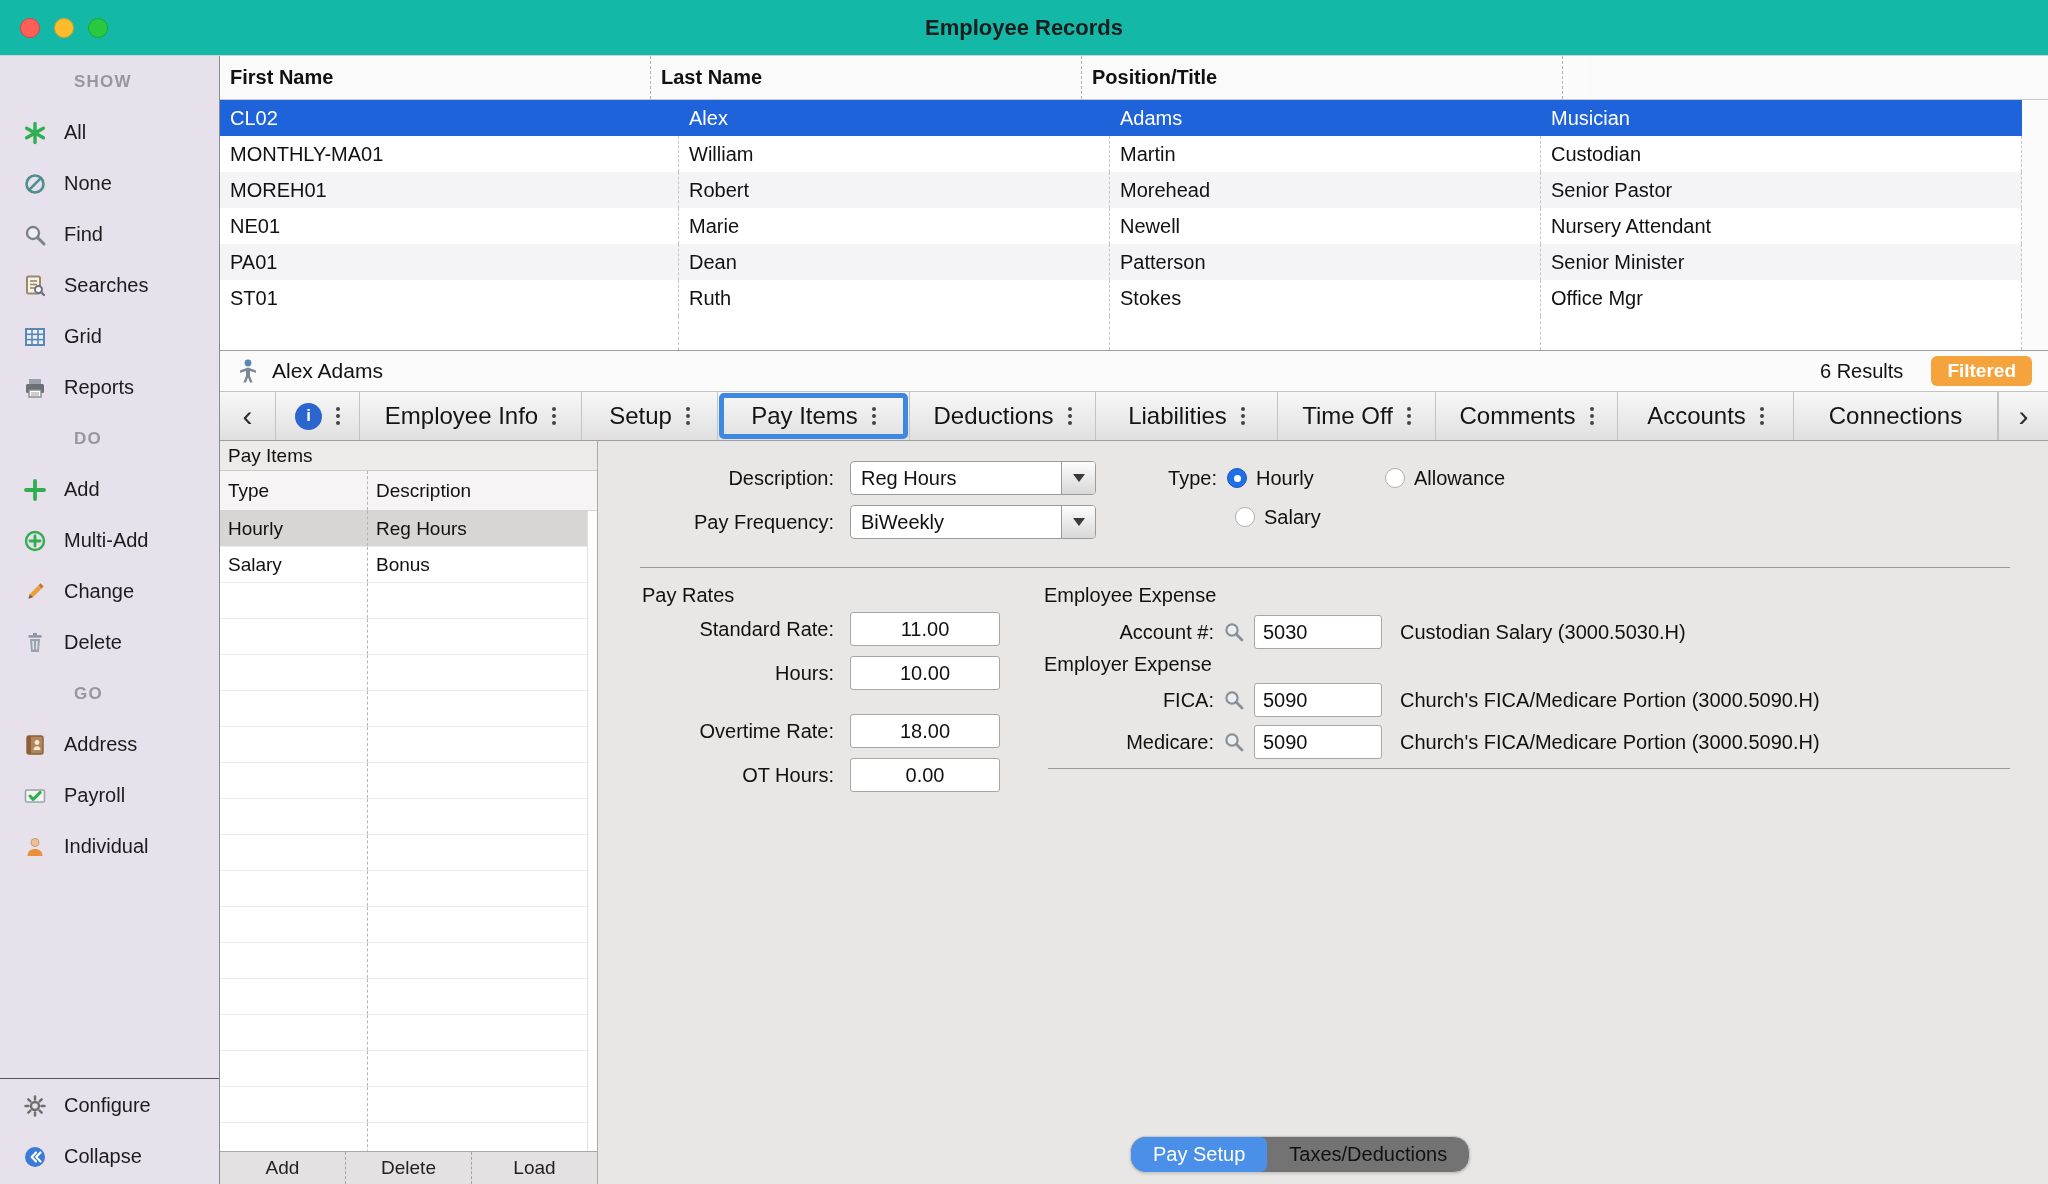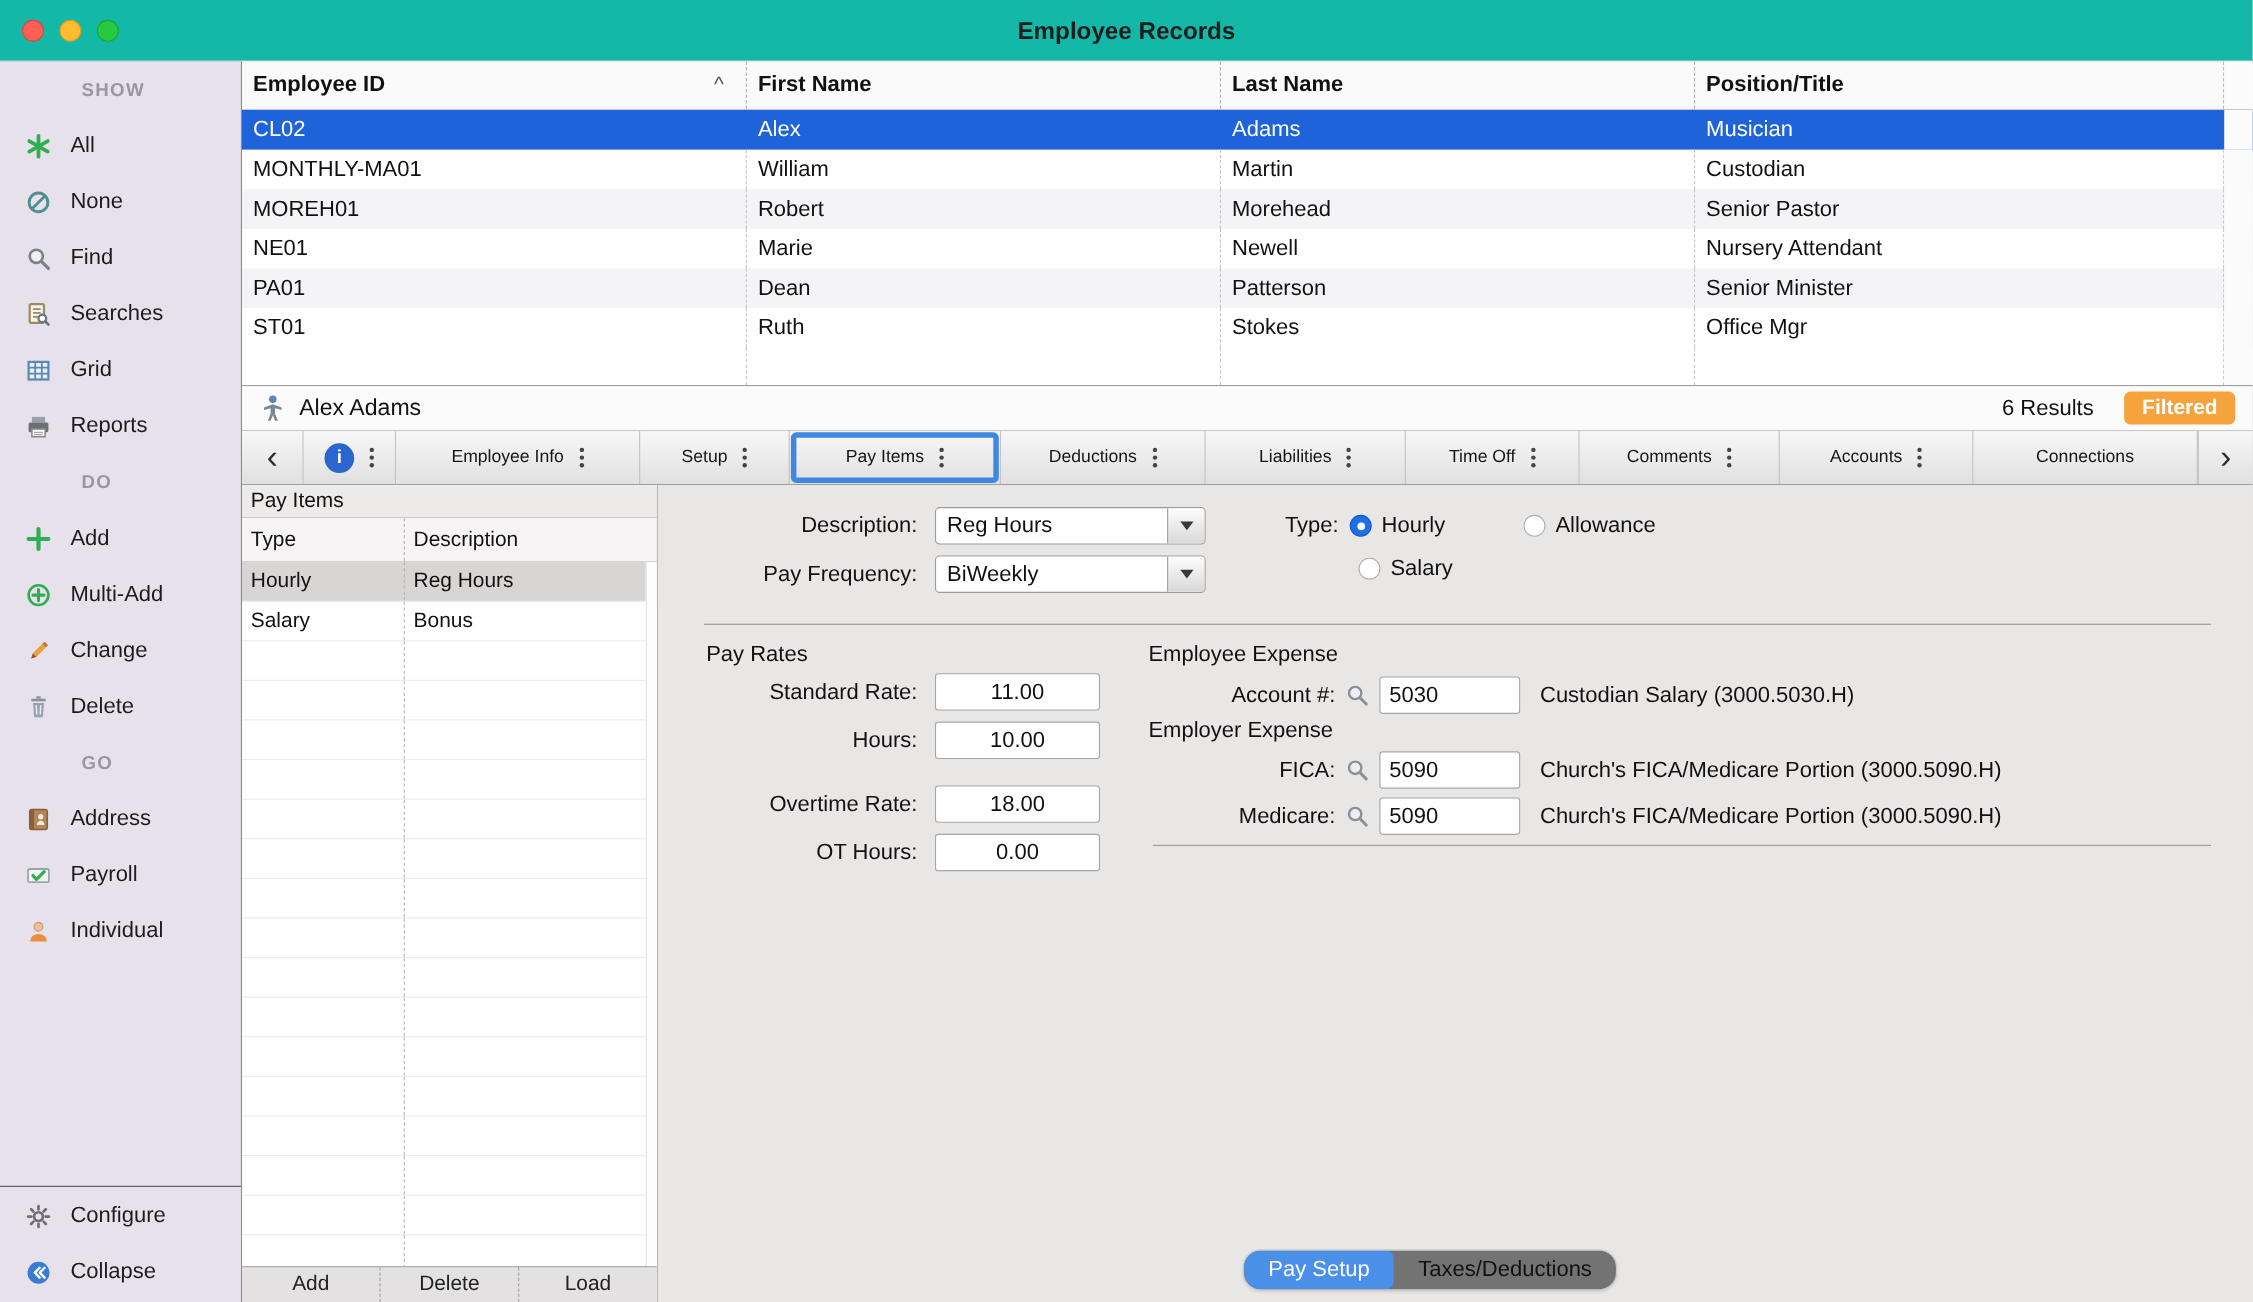--- a/index.html
+++ b/index.html
@@ -44,21 +44,21 @@
   .recordbar{position:absolute;left:220px;top:350px;width:1828px;height:42px;background:#fcfbfb;
     border-top:1px solid #9f9f9f;border-bottom:1px solid #c2c2c2;display:flex;align-items:center;padding:0 16px;gap:12px}
   .rb-name{font-size:21px;color:#111}
   .rb-results{margin-left:auto;font-size:20px;color:#111;margin-right:16px}
   .rb-badge{background:#f5a33c;color:#fff;font-size:19px;font-weight:700;padding:4px 16px;border-radius:6px}
 
   
   .tabbar{position:absolute;left:220px;top:392px;width:1828px;height:49px;display:flex;
     background:linear-gradient(#f7f7f7,#e1e0e0);border-bottom:1px solid #9f9f9f}
   .tb-seg{display:flex;align-items:center;justify-content:center;gap:12px;border-right:1px solid #c3c3c3;position:relative}
-  .tb-label{font-size:16px;color:#141414;white-space:nowrap}
+  .tb-label{font-size:24px;color:#141414;white-space:nowrap}
   .kebab{width:4px;height:4px;border-radius:50%;background:#444;box-shadow:0 -7px 0 #444,0 7px 0 #444;margin-left:2px}
   .nav-ch{font-size:30px;color:#2c2c2c;line-height:1}
   .info-dot{width:27px;height:27px;border-radius:50%;background:#2b66cf;color:#fff;font-size:17px;font-weight:700;
     display:flex;align-items:center;justify-content:center}
   .active-ring{position:absolute;inset:1px;border:5px solid #3f88e2;border-radius:5px;pointer-events:none}
 
   
   .content{position:absolute;left:220px;top:441px;width:1828px;bottom:0;background:#e9e6e6}
 
   
@@ -300,24 +300,20 @@
               </g>
             </svg>
         </span>
           <span class="lbl">Collapse</span>
       </div>
     </div>
   </div>
 
   <div class="etable">
     <div class="et-header">
-      <div class="et-hcell c-id">
-        <span>Employee ID</span>
-        <span class="sortcaret">^</span>
-      </div>
       <div class="et-hcell c-first">
           <span>First Name</span>
         </div>
       <div class="et-hcell c-last">
           <span>Last Name</span>
         </div>
       <div class="et-hcell c-pos">
           <span>Position/Title</span>
         </div>
       <div class="et-gutter"></div>

